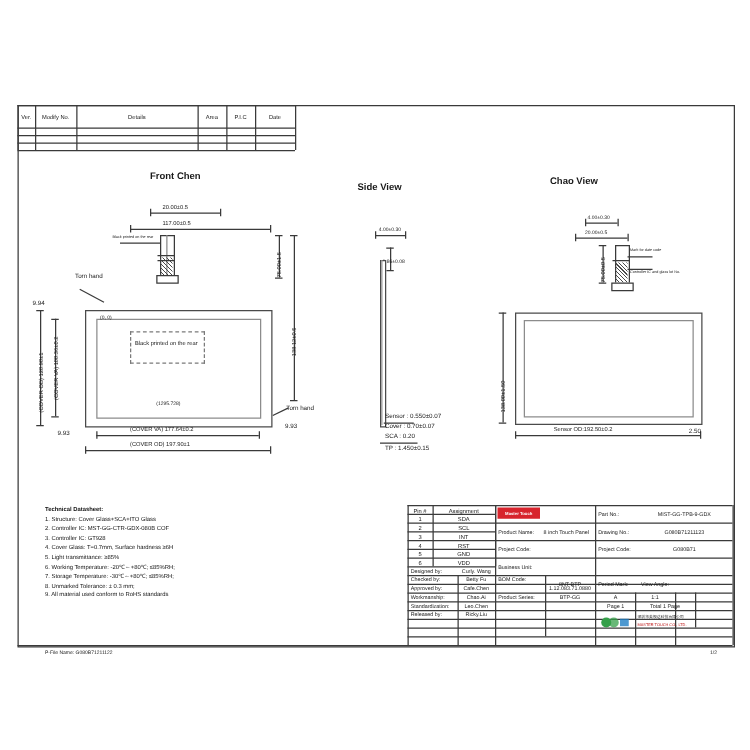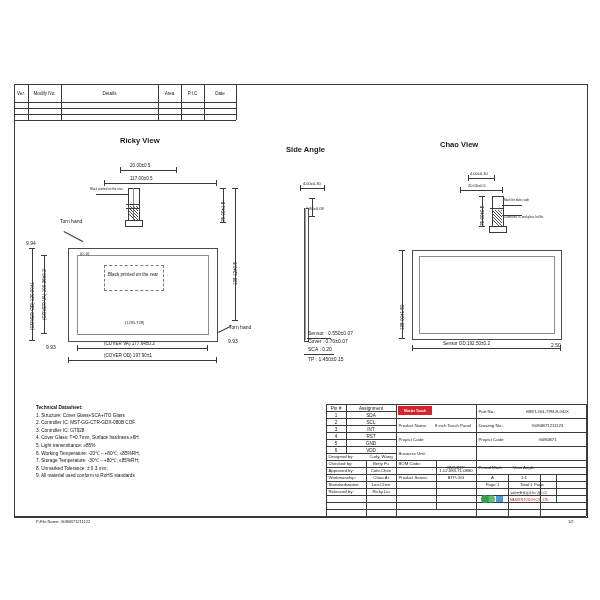--- a/index.html
+++ b/index.html
@@ -50,22 +50,22 @@
     <div class="ln lnv" style="left:236px;top:84px;height:36px;"></div>
 
     <div class="txt ctr" style="left:14px;top:91px;width:14px;">Ver.</div>
     <div class="txt ctr" style="left:28px;top:91px;width:33px;">Modify No.</div>
     <div class="txt ctr" style="left:61px;top:91px;width:97px;">Details</div>
     <div class="txt ctr" style="left:158px;top:91px;width:23px;">Area</div>
     <div class="txt ctr" style="left:181px;top:91px;width:23px;">P.I.C</div>
     <div class="txt ctr" style="left:204px;top:91px;width:32px;">Date</div>
   </div>
 
-  <div class="txt t7" style="left:120px;top:136px;">Ricky View</div>
-  <div class="txt t7" style="left:286px;top:145px;">Side Angle</div>
+  <div class="txt t7" style="left:120px;top:136px;">Front Chen</div>
+  <div class="txt t7" style="left:286px;top:145px;">Side View</div>
   <div class="txt t7" style="left:440px;top:140px;">Chao View</div>
 
   <div>
 
     <div class="ln lnh" style="left:120px;top:170px;width:56px;"></div>
     <div class="ln lnv" style="left:120px;top:167px;height:6px;"></div>
     <div class="ln lnv" style="left:176px;top:167px;height:6px;"></div>
     <div class="txt" style="left:130px;top:163px;">20.00±0.5</div>
 
     <div class="ln lnh" style="left:104px;top:183px;width:112px;"></div>

